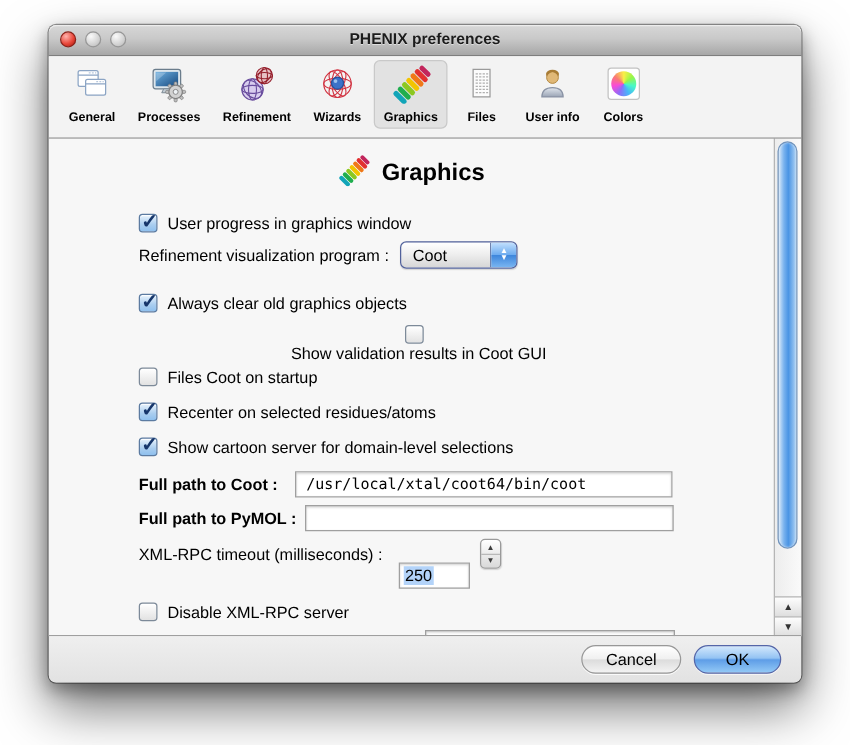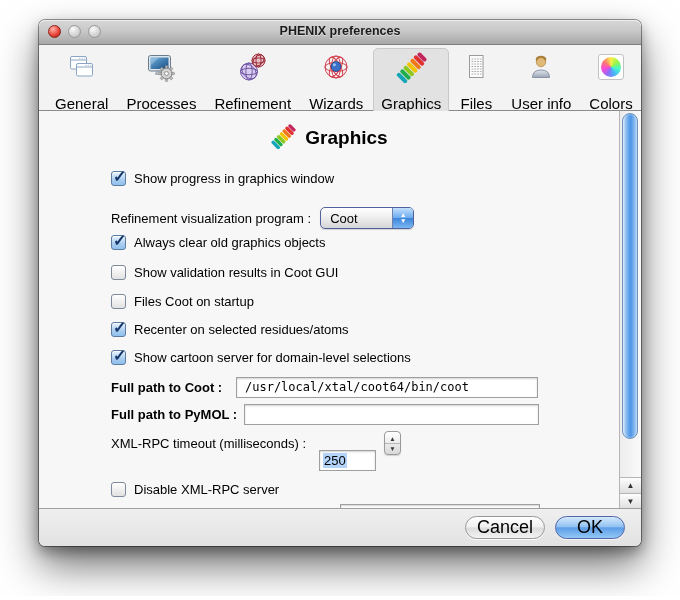--- a/index.html
+++ b/index.html
@@ -19,21 +19,21 @@
   .lights{position:absolute;left:9px;top:5px;display:flex;gap:7px;}
   .light{width:13px;height:13px;border-radius:50%;box-sizing:border-box;}
   .light.red{background:radial-gradient(circle at 35% 28%,#ffb3ad,#e9493c 55%,#a81409);border:1px solid #8c221a;}
   .light.gray{background:radial-gradient(circle at 35% 28%,#fafafa,#cfcfcf 65%,#b4b4b4);border:1px solid #979797;}
 
   
   .toolbar{height:66px;background:#f3f3f3;border-bottom:1px solid #8b8b8b;display:flex;align-items:flex-start;padding:3px 0 0 8px;box-sizing:border-box;}
   .tb-item{display:flex;flex-direction:column;align-items:center;padding:2px 8px 3px;border-radius:5px;margin-right:2px;}
   .tb-item.selected{background:#e2e2e2;border:1px solid #c9c9c9;padding:1px 7px 2px;}
   .tb-icon{width:34px;height:34px;display:flex;align-items:center;justify-content:center;}
-  .tb-label{font-size:15px;color:#000;margin-top:11px;white-space:nowrap;}
+  .tb-label{font-size:10px;color:#000;margin-top:5px;white-space:nowrap;font-weight:bold;}
 
   
   .content{position:absolute;top:91px;left:0;right:0;bottom:37px;display:flex;}
   .panel{position:relative;flex:1;background:#f7f7f7;overflow:hidden;}
   .heading{position:absolute;top:12px;left:0;right:0;display:flex;align-items:center;justify-content:center;gap:9px;}
   .heading-text{font-size:19px;font-weight:bold;color:#000;}
 
   .row{position:absolute;left:72px;right:60px;height:24px;display:flex;align-items:center;}
   .cb-label,.f-label{font-size:13px;color:#000;white-space:nowrap;}
   .f-label.bold{font-weight:bold;}
@@ -78,21 +78,21 @@
     background:linear-gradient(to right,#d4e7f9 0%,#79b2ee 30%,#4a94e4 55%,#aed2f4 100%);
     box-shadow:inset 0 0 2px rgba(255,255,255,.7);}
   .scroll-arrows{position:absolute;left:0;right:0;bottom:0;}
   .scroll-btn{height:15px;border-top:1px solid #b5b5b5;background:linear-gradient(#fdfdfd,#dedede);
     display:flex;align-items:center;justify-content:center;}
   .scroll-btn span{font-size:8px;color:#333;line-height:8px;}
 
   
   .footer{position:absolute;left:0;right:0;bottom:0;height:37px;border-top:1px solid #9f9f9f;border-radius:0 0 6px 6px;
     background:linear-gradient(#efefef,#e2e2e2);}
-  .btn{position:absolute;top:7px;height:23px;box-sizing:border-box;border-radius:12px;font-size:18px;color:#000;
+  .btn{position:absolute;top:7px;height:23px;box-sizing:border-box;border-radius:12px;font-size:13px;color:#000;
     display:flex;align-items:center;justify-content:center;}
   .btn.cancel{right:96px;width:80px;border:1px solid #989898;
     background:linear-gradient(#ffffff,#f0f0f0 48%,#dcdcdc 52%,#f3f3f3);
     box-shadow:0 1px 0 rgba(255,255,255,.8);}
   .btn.ok{right:16px;width:70px;border:1px solid #5566a8;
     background:linear-gradient(#d3e8fc 0%,#94c3f3 45%,#5e9de7 52%,#93c9f6 100%);
     box-shadow:0 1px 0 rgba(255,255,255,.6);text-align:center;}
 
   
   .color-square{width:26px;height:26px;background:#fff;border:1px solid #c2c2c2;border-radius:3px;display:flex;align-items:center;justify-content:center;box-sizing:border-box;}
@@ -278,42 +278,42 @@
               <rect x="-5.5" y="-2" width="11" height="4" rx="2" fill="#c2255c" transform="translate(27,6) rotate(45)"></rect>
             </svg>
           </span>
           <span class="heading-text">Graphics</span>
         </div>
 
         <div class="row" style="top:55px;">
           <span class="checkbox checked">
               <span class="check">✓</span>
             </span>
-          <span class="cb-label">Show progress in graphics window</span>
-        </div>
-
-        <div class="row" style="top:95px;">
+          <span class="cb-label">User progress in graphics window</span>
+        </div>
+
+        <div class="row" style="top:81px;">
           <span class="f-label">Refinement visualization program :</span>
           <span class="popup">
             <span class="popup-text">Coot</span>
             <span class="popup-arrows">
               <span>▲</span>
                 <span>▼</span>
             </span>
           </span>
         </div>
 
         <div class="row" style="top:119px;">
           <span class="checkbox checked">
               <span class="check">✓</span>
             </span>
           <span class="cb-label">Always clear old graphics objects</span>
         </div>
 
-        <div class="row" style="top:149px;">
+        <div class="row" style="top:149px;flex-direction:column;">
           <span class="checkbox"></span>
           <span class="cb-label">Show validation results in Coot GUI</span>
         </div>
 
         <div class="row" style="top:178px;">
           <span class="checkbox"></span>
           <span class="cb-label">Files Coot on startup</span>
         </div>
 
         <div class="row" style="top:206px;">

